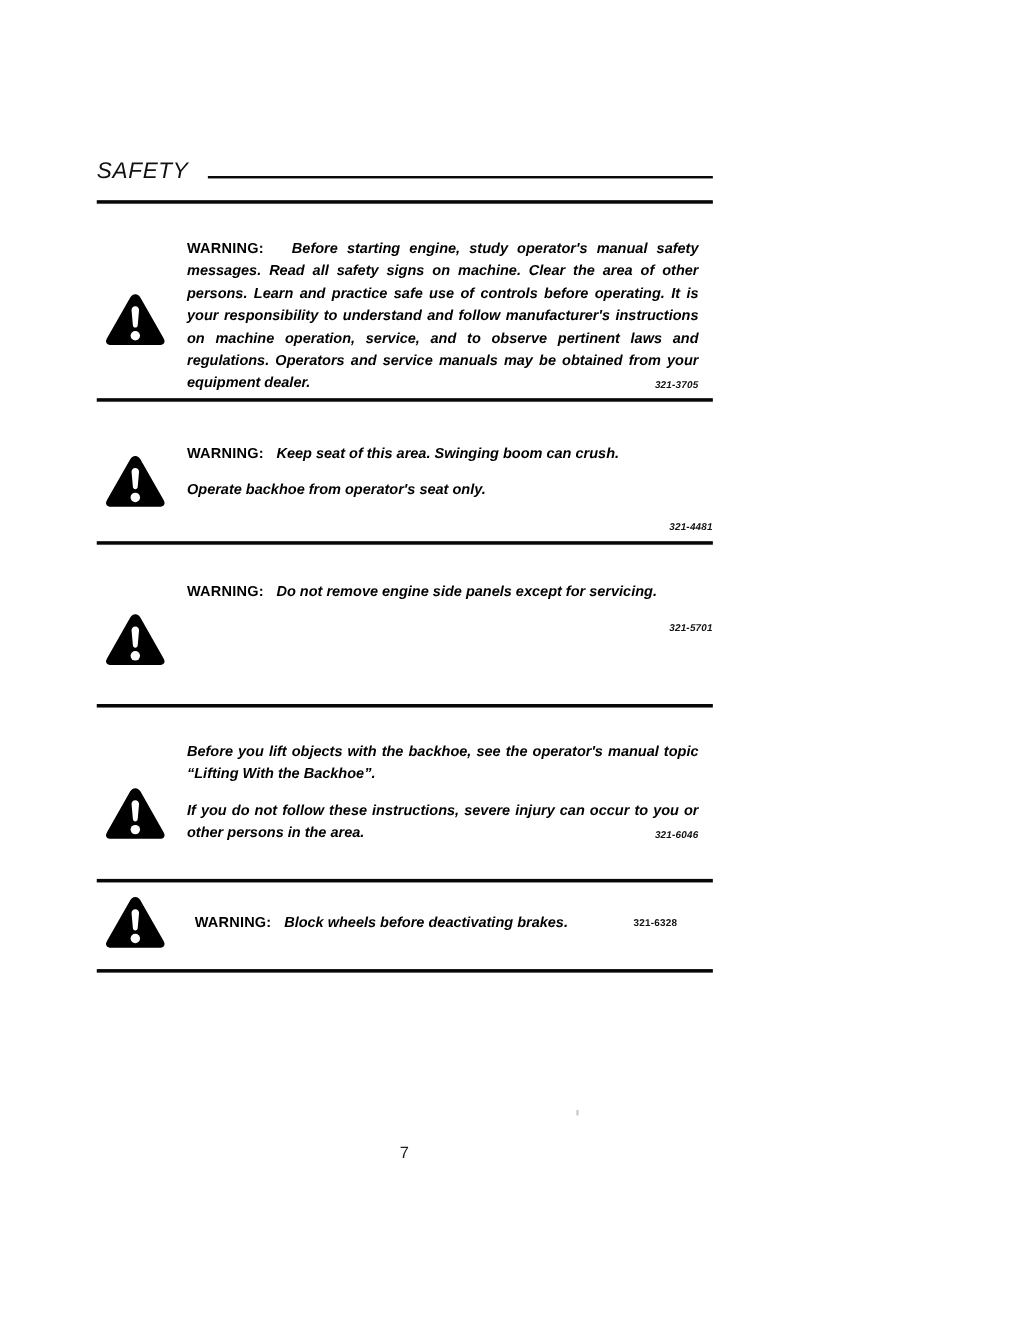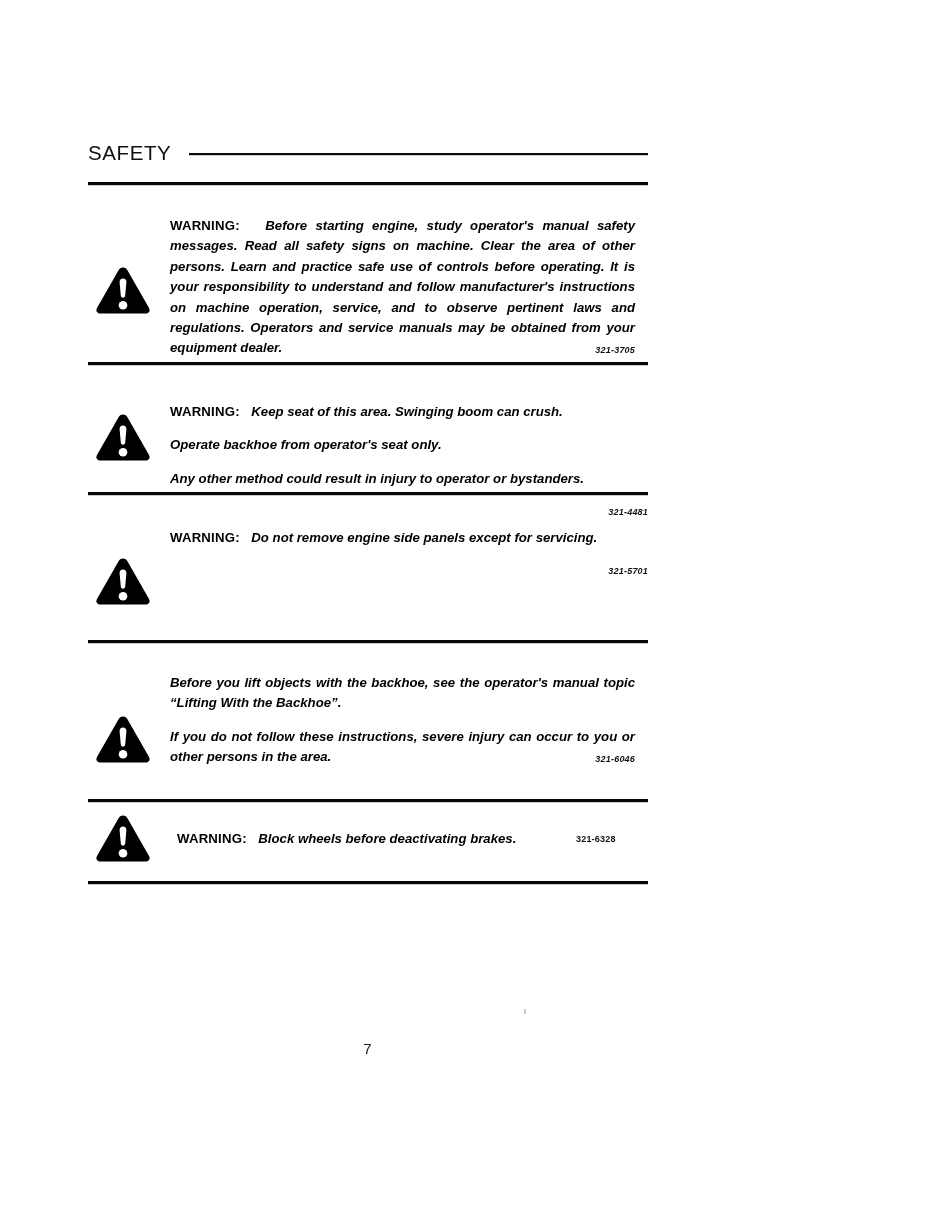--- a/index.html
+++ b/index.html
@@ -25,21 +25,22 @@
   }
 
   
   .header {
     position: absolute;
     left: 88px;
     top: 143px;
     width: 560px;
     height: 26px;
     display: flex;
-    align-items: flex-start;
+    align-items: center;
+    font-style: italic;
   }
   .header-title {
     font-size: 20.5px;
     font-weight: 400;
     letter-spacing: 0.6px;
     color: #111;
     white-space: nowrap;
     line-height: 1;
   }
   .header-rule {
@@ -197,21 +198,20 @@
           <path d="M28 1.5 C30.2 1.5 31.6 2.7 32.6 4.4 L53.6 41.3 C54.6 43.1 55 44.4 54.2 45.8 C53.4 47.2 51.9 47.6 49.9 47.6 L6.1 47.6 C4.1 47.6 2.6 47.2 1.8 45.8 C1.0 44.4 1.4 43.1 2.4 41.3 L23.4 4.4 C24.4 2.7 25.8 1.5 28 1.5 Z" fill="#000000"></path>
           <path d="M28 12.5 C30.1 12.5 31.6 14.1 31.4 16.2 L30.2 29.6 C30.1 30.9 29.2 31.8 28 31.8 C26.8 31.8 25.9 30.9 25.8 29.6 L24.6 16.2 C24.4 14.1 25.9 12.5 28 12.5 Z" fill="#ffffff"></path>
           <circle cx="28" cy="39.2" r="4.3" fill="#ffffff"></circle>
         </svg>
       </span>
       <div class="warn-text">
         <p style="text-align:justify;">
           <span class="warn-label">WARNING:</span><span>Keep seat of this area. Swinging boom can crush.</span>
         </p>
         <p style="text-align:left;"><span>Operate backhoe from operator's seat only.</span></p>
-        <p style="text-align:left;"><span>Any other method could result in injury to operator or bystanders.</span></p>
         <span class="code" style="margin-top:9px;">321-4481</span>
       </div>
     </div>
   </div>
 
   <div class="rule-thick" style="top:492px;"></div>
 
   <div class="warn-block" style="top:515px;">
     <div class="warn-inner">
       <span class="tri-icon" style="left:7px; top:29px;">

